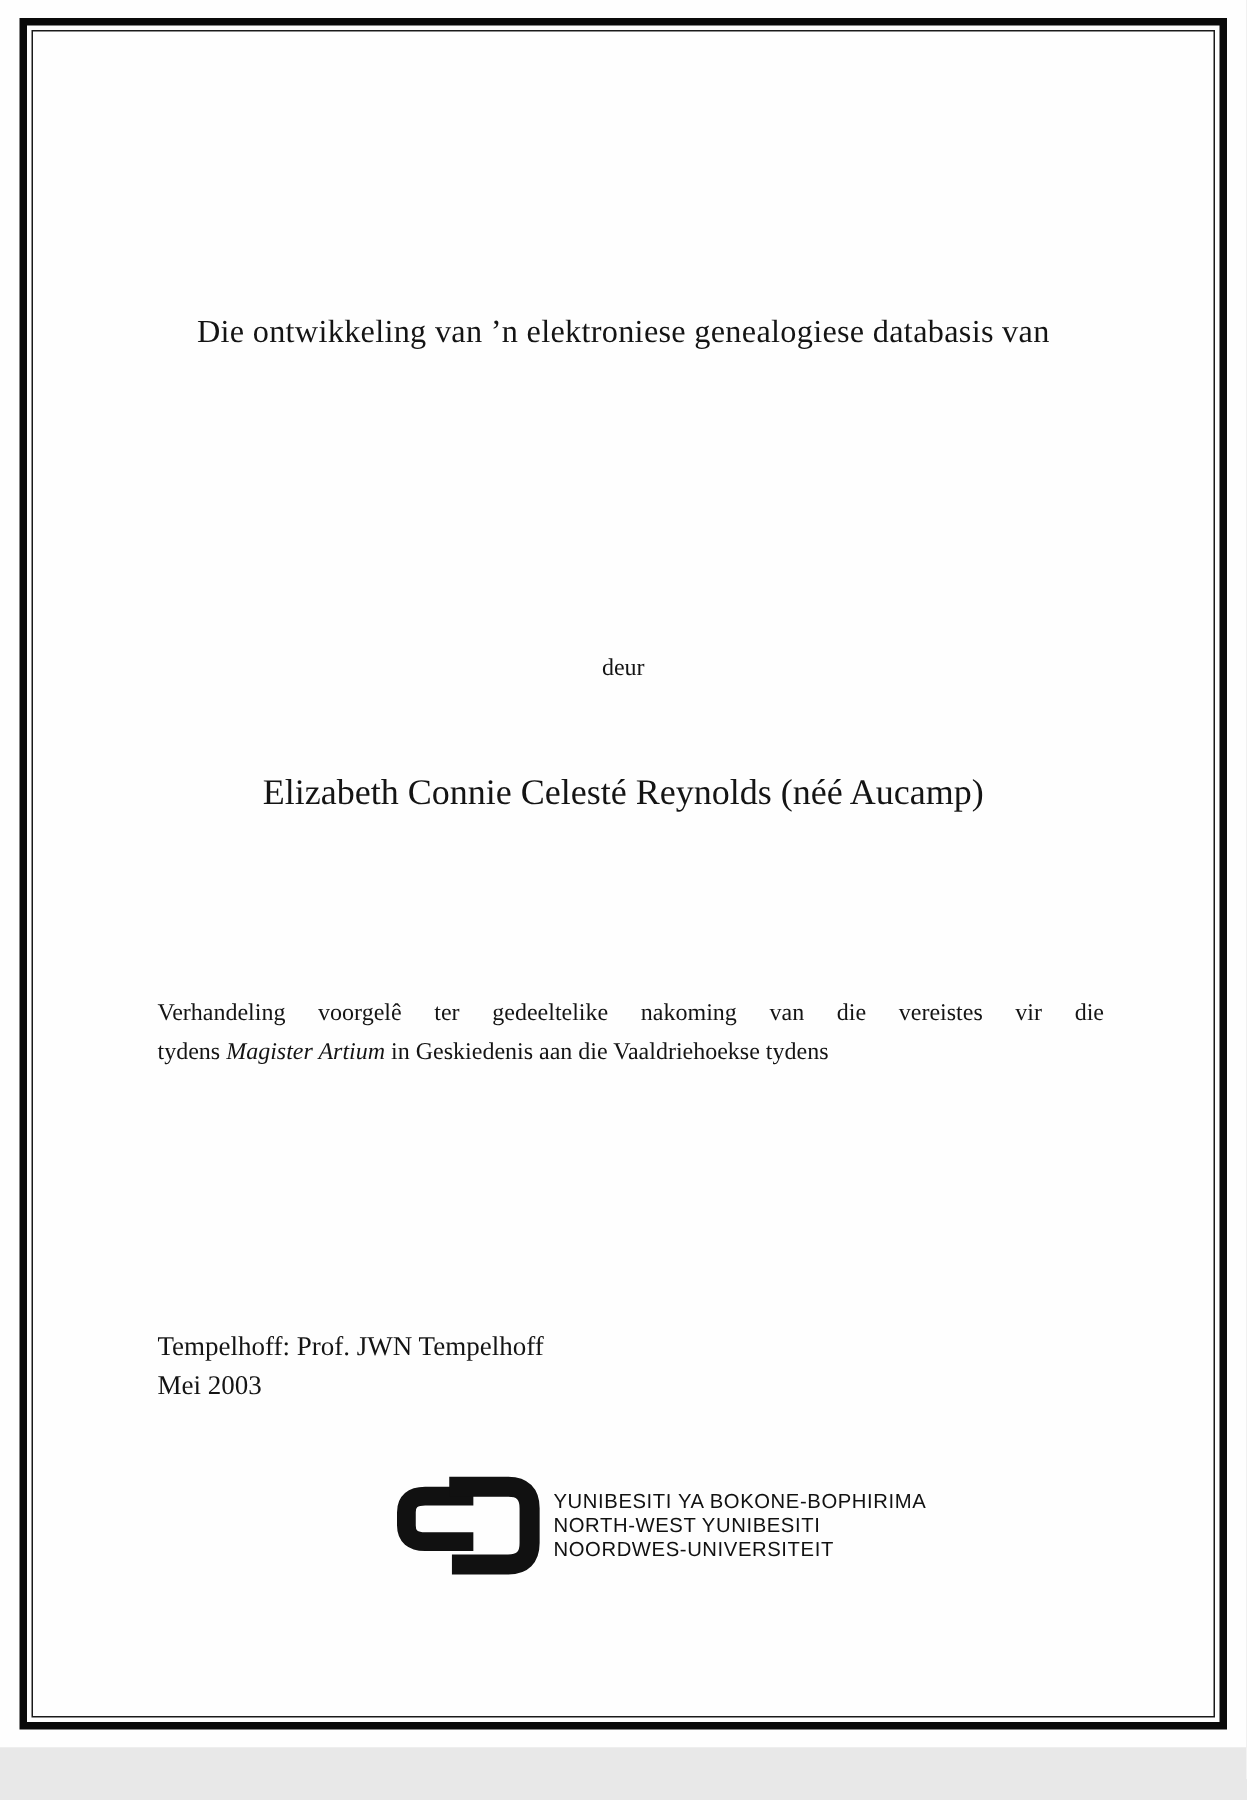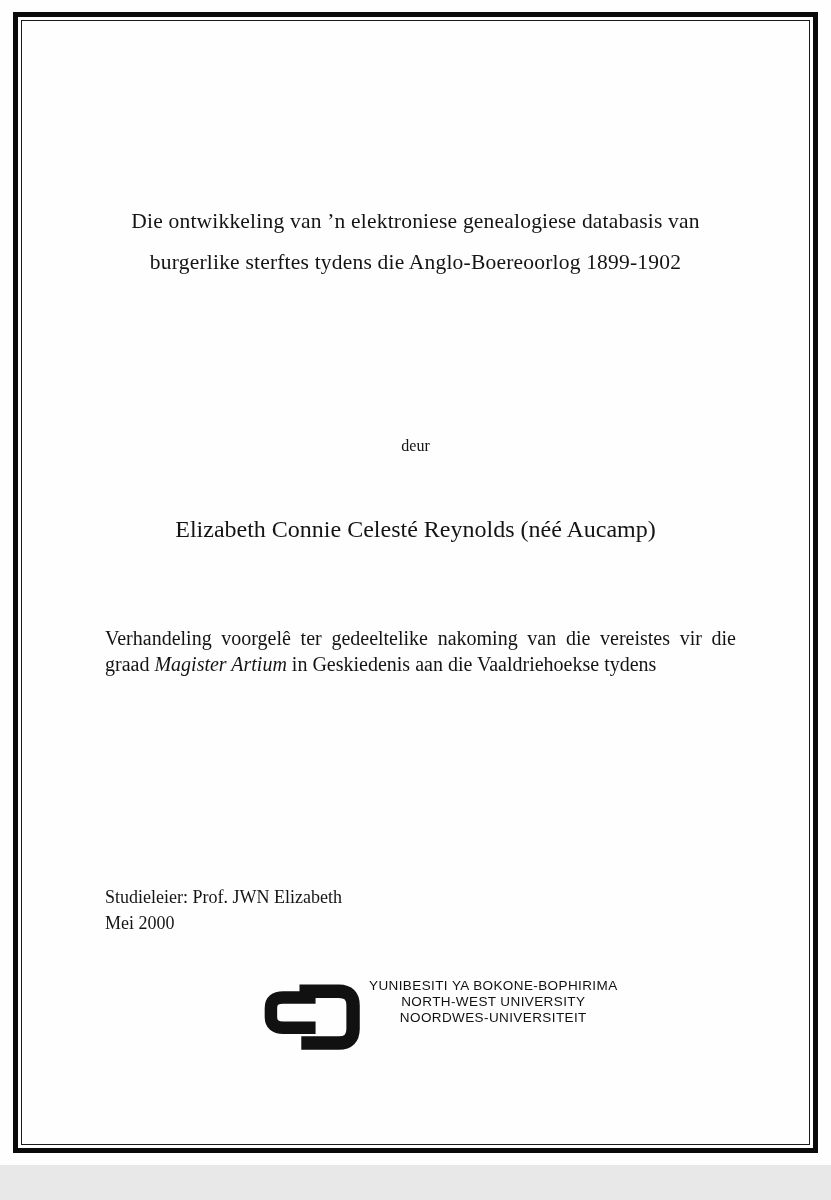--- a/index.html
+++ b/index.html
@@ -47,24 +47,24 @@
   }
   .author-line {
     position: absolute;
     top: 516px;
     left: 0; right: 0;
     text-align: center;
     font-size: 24px;
   }
   .statement {
     position: absolute;
-    top: 626px;
+    top: 663px;
     left: 105px;
     width: 631px;
-    font-size: 20px;
+    font-size: 16px;
     line-height: 25.5px;
   }
   .statement .just {
     text-align: justify;
     text-align-last: justify;
   }
   .imprint {
     position: absolute;
     top: 884px;
     left: 105px;
@@ -76,63 +76,62 @@
     top: 976px;
     left: 262px;
     display: flex;
     align-items: flex-start;
   }
   .logo-mark {
     flex: 0 0 auto;
   }
   .logo-text {
     margin-left: 7px;
-    margin-top: 2px;
+    margin-top: 17px;
     font-family: "Liberation Sans", "DejaVu Sans", sans-serif;
     font-size: 13.5px;
     line-height: 16px;
     letter-spacing: 0.4px;
-    text-align: center;
+    text-align: left;
     white-space: nowrap;
     color: #111;
   }
   .italic { font-style: italic; }
 </style>
 </head>
 <body>
 
 <div class="page">
 
   <div class="frame-outer"></div>
   <div class="frame-inner"></div>
 
   <div class="title-block">
     <div>Die ontwikkeling van ’n elektroniese genealogiese databasis van</div>
-    <div>burgerlike sterftes tydens die Anglo-Boereoorlog 1899-1902</div>
   </div>
 
   <div class="byline-label">deur</div>
 
   <div class="author-line">Elizabeth Connie Celesté Reynolds (néé Aucamp)</div>
 
   <div class="statement">
     <div class="just">Verhandeling voorgelê ter gedeeltelike nakoming van die vereistes vir die</div>
-    <div><span>graad </span><span class="italic">Magister Artium</span><span> in Geskiedenis aan die Vaaldriehoekse tydens</span></div>
+    <div><span>tydens </span><span class="italic">Magister Artium</span><span> in Geskiedenis aan die Vaaldriehoekse tydens</span></div>
   </div>
 
   <div class="imprint">
-    <div>Studieleier: Prof. JWN Elizabeth</div>
-    <div>Mei 2000</div>
+    <div>Tempelhoff: Prof. JWN Tempelhoff</div>
+    <div>Mei 2003</div>
   </div>
 
   <div class="logo">
     <svg class="logo-mark" width="100" height="75" viewBox="0 0 112 84" xmlns="http://www.w3.org/2000/svg">
       <path d="M 60 24 L 24 24 Q 10 24 10 36 L 10 46 Q 10 58 24 58 L 60 58" fill="none" stroke="#111111" stroke-width="14"></path>
       <path d="M 42 17 L 86 17 Q 102 17 102 33 L 102 59 Q 102 75 86 75 L 44 75" fill="none" stroke="#111111" stroke-width="15"></path>
     </svg>
     <div class="logo-text">
       <div>YUNIBESITI YA BOKONE-BOPHIRIMA</div>
-      <div>NORTH-WEST UNIVERSITY</div>
+      <div>NORTH-WEST YUNIBESITI</div>
       <div>NOORDWES-UNIVERSITEIT</div>
     </div>
   </div>
 
 </div>
 
 </body></html>

